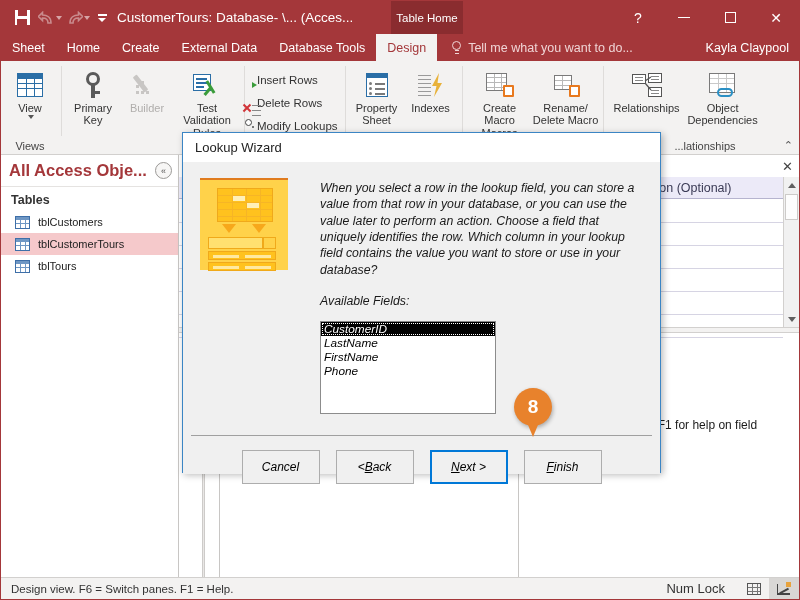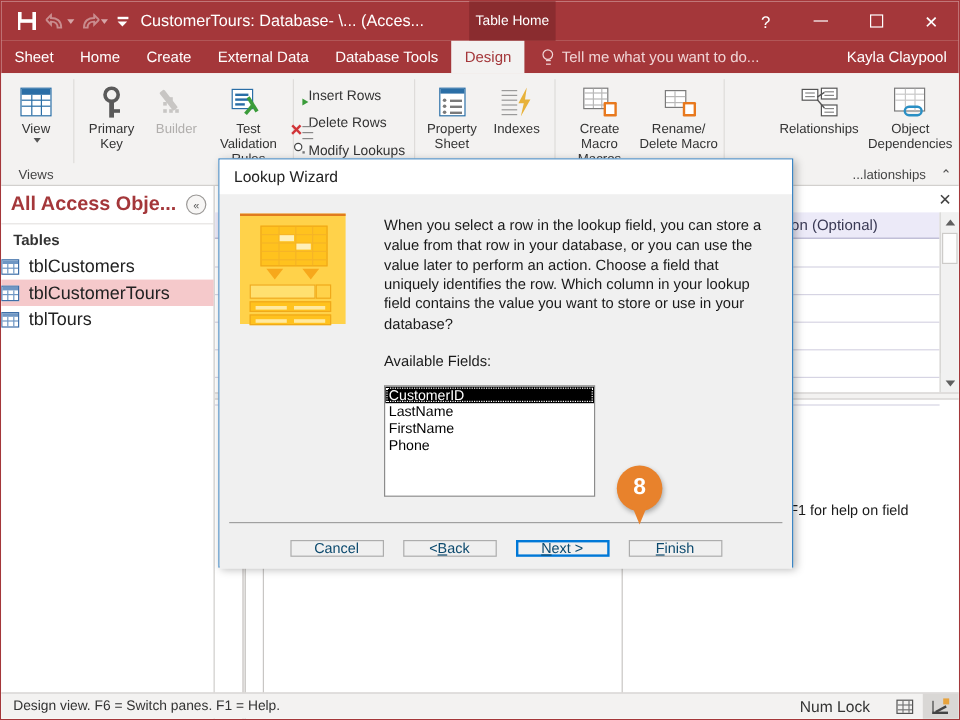--- a/index.html
+++ b/index.html
@@ -157,21 +157,21 @@
   .nav-header {
     height: 32px; display: flex; align-items: center; justify-content: space-between;
     padding: 0 6px 0 8px; border-bottom: 1px solid #e5e3e1;
   }
   .nav-title { color: #a4373a; font-size: 16.5px; white-space: nowrap; font-weight: bold; }
   .nav-collapse {
     width: 17px; height: 17px; border-radius: 50%; border: 1.3px solid #9b9997;
     display: flex; align-items: center; justify-content: center; color: #555; font-size: 9px; background:#f7f6f5;
   }
   .nav-group { font-size: 12.5px; font-weight: bold; color: #333; padding: 6px 0 4px 10px; }
-  .nav-item { height: 22px; display: flex; align-items: center; gap: 8px; font-size: 15px; color: #222; }
+  .nav-item { height: 22px; display: flex; align-items: center; gap: 8px; padding-left: 14px; font-size: 11px; color: #222; }
   .nav-item.sel { background: #f5c9cb; }
   .navtbl { width: 15px; height: 13px; border: 1.3px solid #3e6fa8; background:#fff; position: relative; flex:none; }
   .navtbl i { position: absolute; background: #6f97c4; }
 
   
   .designarea { flex: 1; position: relative; background: #ffffff; }
   .grid-head {
     position: absolute; left: 0; right: 16px; top: 0; height: 22px;
     background: #eceaf8; border-bottom: 1px solid #b6b4cf;
     display: flex; align-items: center;
@@ -202,21 +202,21 @@
   .ds-close { position: absolute; right: 6px; top: 4px; font-size: 13px; color: #444; }
 
   
   .dialog {
     position: absolute; left: 181px; top: 131px; width: 479px; height: 341px;
     background: #f0f0f0; border: 1px solid #3b85c4;
     box-shadow: 2px 2px 7px rgba(0,0,0,.28);
     z-index: 40;
   }
   .dlg-title { height: 29px; background: #ffffff; display: flex; align-items: center; padding-left: 12px; font-size: 13px; color: #222; }
-  .dlg-body { position: relative; height: 312px; background: #f0f0f0; }
+  .dlg-body { position: relative; height: 312px; background: #f0f0f0; font-style: italic; }
   .wiz-art {
     position: absolute; left: 17px; top: 16px; width: 88px; height: 92px;
     background: #ffd24a; border-top: 2px solid #e07b1e;
   }
   .wiz-art .wt { position: absolute; left: 17px; top: 8px; width: 56px; height: 34px; background: #ffc21e; border: 1px solid #f0a91a; }
   .wiz-art .wt i { position: absolute; background: #f6b526; }
   .wiz-art .wt b { position: absolute; background: #fff0b8; }
   .wiz-art .ar1, .wiz-art .ar2 { position: absolute; top: 44px; width: 0; height: 0;
     border-left: 7px solid transparent; border-right: 7px solid transparent; border-top: 9px solid #f7a81b; }
   .wiz-art .ar1 { left: 22px; } .wiz-art .ar2 { left: 52px; }
@@ -230,22 +230,22 @@
   .dlg-sub { position: absolute; left: 137px; top: 132px; font-size: 12.3px; color: #1a1a1a; }
   .fieldlist {
     position: absolute; left: 137px; top: 159px; width: 176px; height: 93px;
     background: #ffffff; border: 1px solid #8c8c8c; overflow: hidden;
   }
   .fieldlist .fi { height: 14px; font-size: 11.8px; color: #000; padding-left: 3px; display: flex; align-items: center; }
   .fieldlist .fi.sel { background: #000000; color: #ffffff; outline: 1px dotted #ffffff; outline-offset: -2px; }
   .dlg-sep { position: absolute; left: 8px; right: 8px; top: 273px; height: 1px; background: #a0a0a0; }
   .btnrow { position: absolute; left: 0; right: 0; top: 288px; display: flex; justify-content: center; gap: 16px; }
   .dbtn {
-    width: 78px; height: 14px; background: #f0f0f0; border: 1px solid #adadad;
-    font-size: 12px; color: #0c4a6e; display: flex; align-items: center; justify-content: center;
+    width: 78px; height: 34px; background: #f0f0f0; border: 1px solid #adadad;
+    font-size: 12px; color: #000000; display: flex; align-items: center; justify-content: center;
   }
   .dbtn.focus { border: 2px solid #0078d7; }
   .dbtn u { text-decoration: underline; }
 
   
   .callout { position: absolute; left: 513px; top: 387px; width: 40px; height: 52px; z-index: 60; }
   .callout .circ {
     width: 38px; height: 38px; border-radius: 50%; background: #e8822c;
     color: #fff; font-size: 19px; font-weight: bold;
     display: flex; align-items: center; justify-content: center;
@@ -502,21 +502,21 @@
           </div>
           <span>Rename/ Delete Macro</span>
         </div>
       </div>
       <div class="glabel"></div>
     </div>
     <div class="gsep"></div>
 
     <div class="rgroup">
       <div class="gitems">
-        <div class="bigbtn wide" style="width:78px;margin-left:36px;">
+        <div class="bigbtn wide" style="width:78px;">
           <div class="ic">
             <div class="ic-rel">
               <div class="p" style="left:0;top:1px;">
                   <i style="top:2px;"></i>
                   <i style="top:5px;"></i>
                 </div>
               <div class="p" style="right:0;top:0px;">
                   <i style="top:2px;"></i>
                   <i style="top:5px;"></i>
                 </div>

